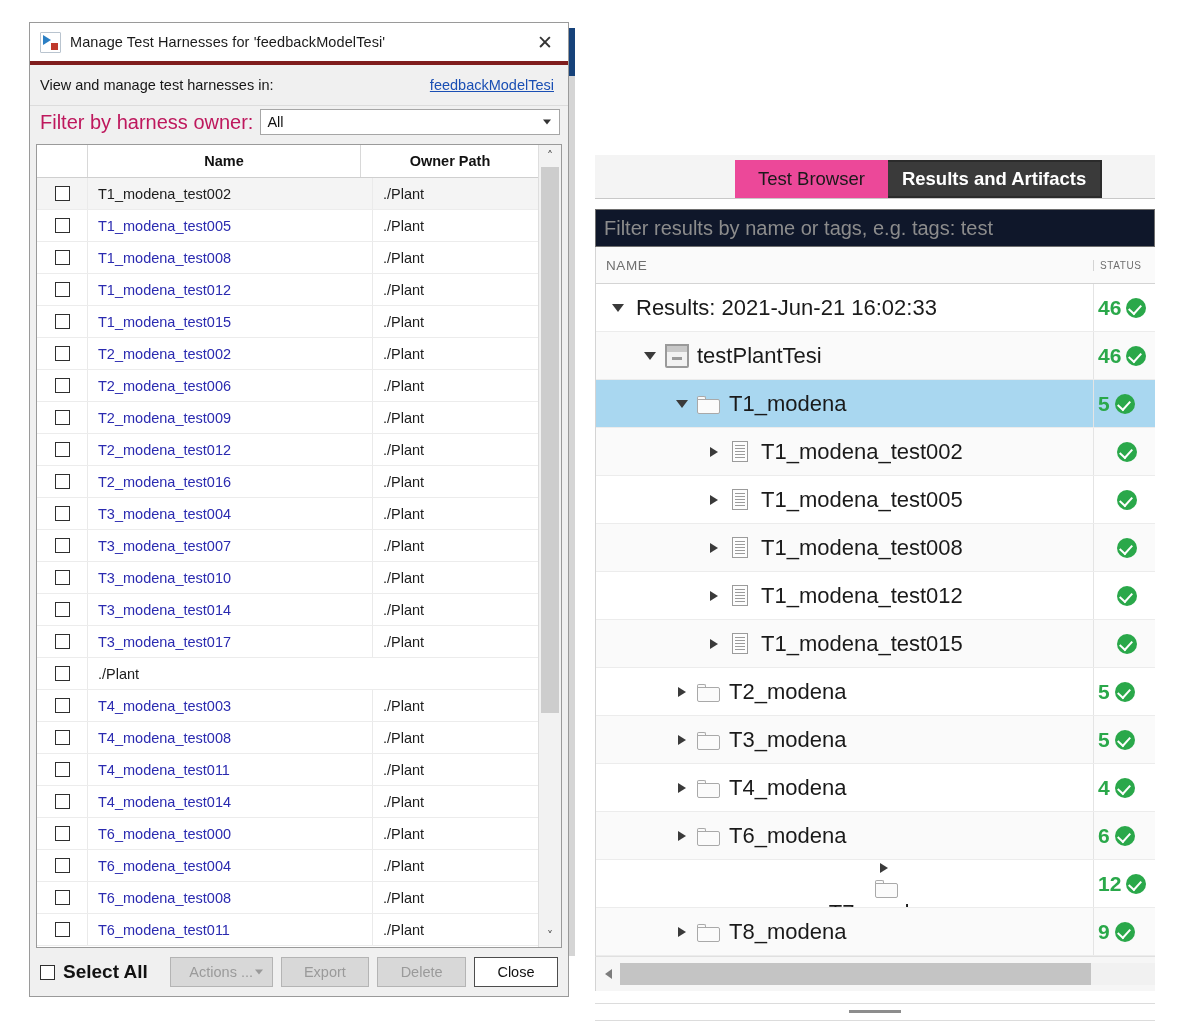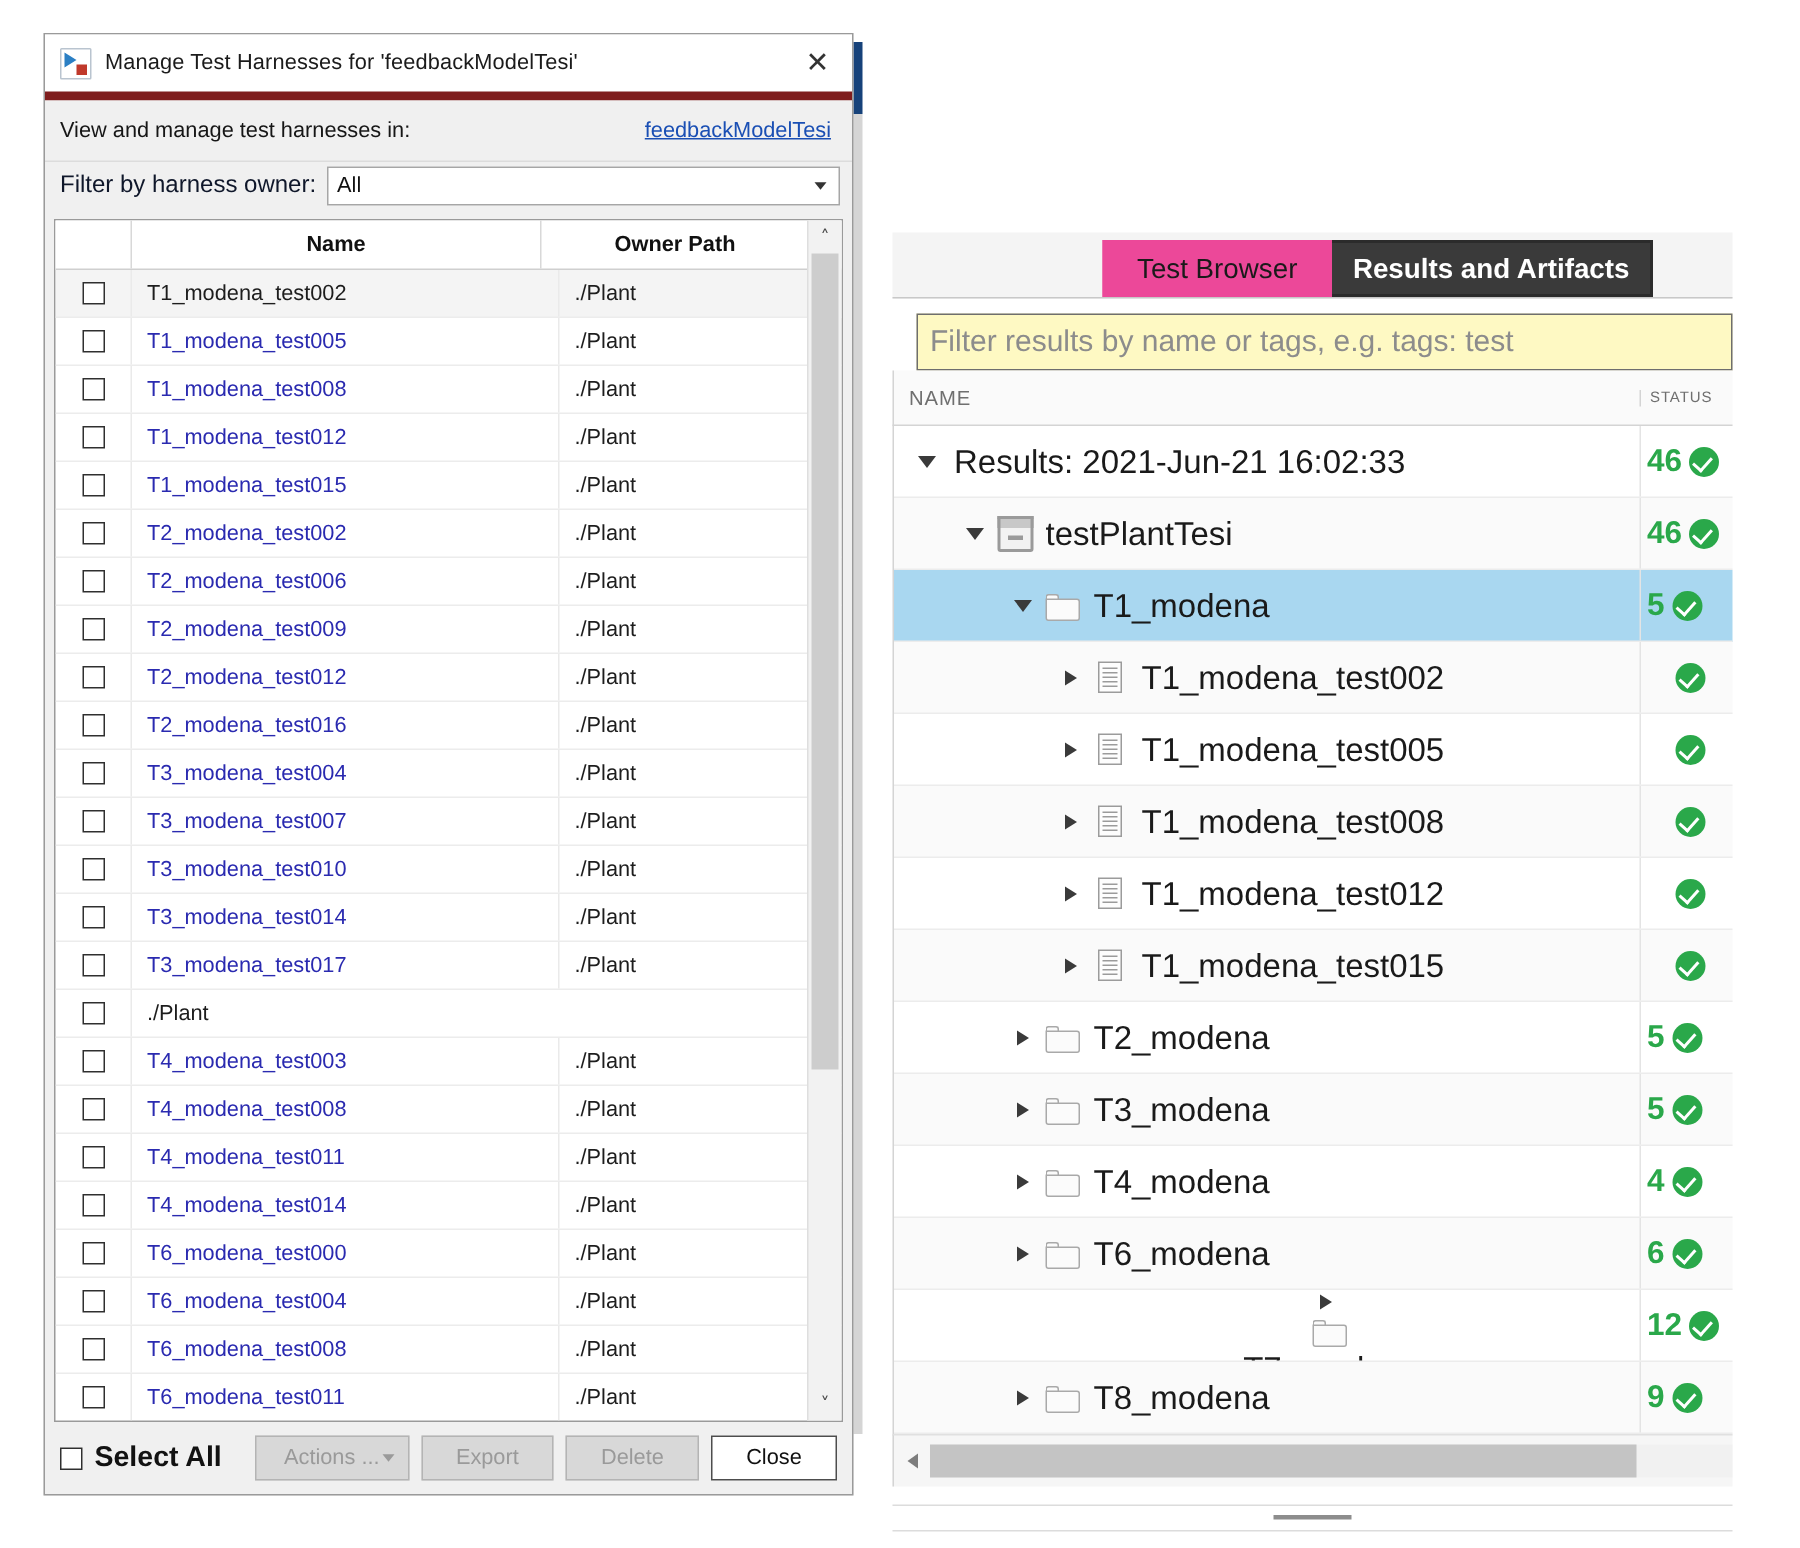--- a/index.html
+++ b/index.html
@@ -27,21 +27,21 @@
     background:#f0f0f0;
     border:1px solid #9a9a9a;
     box-sizing:border-box;
     display:flex;flex-direction:column;
   }
   #titlebar{
     height:38px;flex:0 0 38px;
     background:#ffffff;
     display:flex;align-items:center;
     padding:0 6px 0 10px;
-    border-bottom:6px solid #7f1d1d;
+    border-bottom:4px solid #7f1d1d;
   }
   #app-icon{
     width:19px;height:19px;flex:0 0 19px;margin-right:9px;position:relative;
     background:#ffffff;border:1px solid #b9c4cf;border-radius:1px;
     overflow:hidden;
   }
   #app-icon .tri{
     position:absolute;left:2px;top:2px;width:0;height:0;
     border-left:8px solid #2b7fc4;
     border-top:5px solid transparent;
@@ -73,21 +73,21 @@
   #view-link{
     margin-left:auto;font-size:14.5px;color:#1a4fb4;
     text-decoration:underline;cursor:pointer;white-space:nowrap;
   }
 
   #row-filter{
     height:32px;flex:0 0 32px;
     display:flex;align-items:center;
     padding:0 8px 0 10px;background:#f0f0f0;
   }
-  #filter-label{font-size:16px;color:#0f172a;margin-right:7px;white-space:nowrap;}
+  #filter-label{font-size:20px;color:#be185d;margin-right:7px;white-space:nowrap;}
   #filter-combo{
     flex:1;height:24px;background:#ffffff;border:1px solid #a6a6a6;
     display:flex;align-items:center;position:relative;
   }
   #filter-value{font-size:14.5px;color:#111;padding-left:6px;}
   #filter-arrow{
     position:absolute;right:8px;top:50%;transform:translateY(-50%);
     width:0;height:0;border-left:4px solid transparent;border-right:4px solid transparent;
     border-top:5px solid #333;
   }
@@ -176,22 +176,22 @@
   }
   .tab{
     height:38px;display:flex;align-items:center;justify-content:center;
     font-size:18.5px;box-sizing:border-box;cursor:pointer;white-space:nowrap;
   }
   .tab.inactive{background:#ec4899;border:7px solid #ec4899;color:#1a1a1a;padding:0 16px;}
   .tab.active{background:#3a3a3a;border:2px solid #2b2b2b;border-left:none;color:#ffffff;padding:0 14px;font-weight:bold;}
 
   #filterbar{
     margin-top:10px;height:38px;
-    background:#fef9c3;border:1px solid #6e6e6e;
-    display:flex;align-items:center;padding-left:8px;box-sizing:border-box;margin-left:16px;
+    background:#0f172a;border:1px solid #6e6e6e;
+    display:flex;align-items:center;padding-left:8px;box-sizing:border-box;
   }
   #filter-ph{font-size:20px;color:#8c8c8c;white-space:nowrap;}
 
   #grid-head{
     height:36px;display:flex;align-items:center;
     background:#fafafa;border-bottom:1px solid #d4d4d4;
     border-left:1px solid #d4d4d4;
   }
   #gh-name{flex:1;font-size:13.5px;color:#6f6f6f;padding-left:10px;letter-spacing:.6px;}
   #gh-status{width:62px;flex:0 0 62px;font-size:10px;color:#6f6f6f;letter-spacing:.6px;

